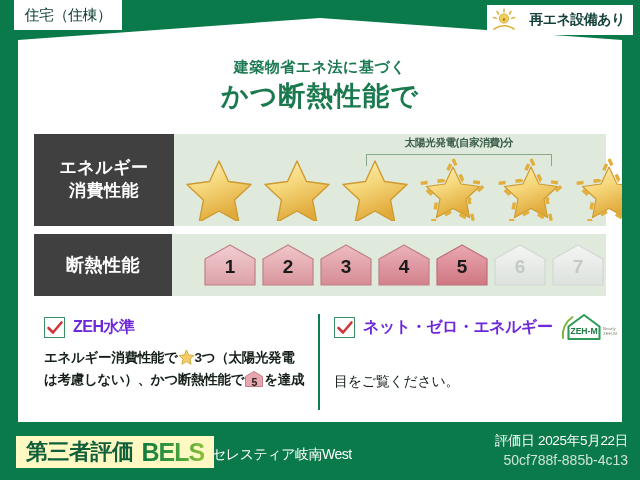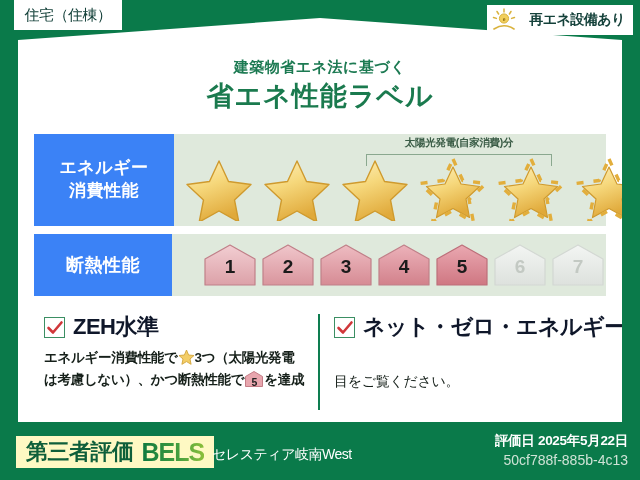--- a/index.html
+++ b/index.html
@@ -55,21 +55,21 @@
     text-align: center; font-size: 27px; font-weight: bold;
     color: #1a7a4e; letter-spacing: 1px;
   }
 
   
   .row {
     position: absolute;
     display: flex; align-items: stretch;
   }
   .row-label {
-    background: #3b82f6; color: #ffffff;
+    background: #404040; color: #ffffff;
     display: flex; flex-direction: column;
     align-items: center; justify-content: center;
     font-weight: bold; letter-spacing: 0.5px;
   }
   .row-body {
     background: #dfe9dc;
     position: relative; flex: 1;
   }
 
   
@@ -119,21 +119,21 @@
   .zeh-head {
     display: flex; align-items: center; gap: 8px; height: 26px;
   }
   .chk {
     width: 21px; height: 21px; flex: 0 0 21px;
     border: 1.6px solid #3b8f63; background: #fff;
     position: relative;
   }
   .chk svg { position: absolute; left: 1px; top: 1px; }
   .zeh-title {
-    font-size: 22px; font-weight: bold; color: #0f172a;
+    font-size: 16px; font-weight: bold; color: #6d28d9;
     letter-spacing: -0.5px; white-space: nowrap;
   }
   .zeh-logo { width: 58px; height: 30px; flex: 0 0 58px; }
 
   .zeh-body {
     margin-top: 7px;
     font-size: 13.5px; font-weight: bold; color: #16201a;
     line-height: 1.62; letter-spacing: -0.3px;
   }
   .zeh-body.thin { font-weight: normal; font-size: 14px; }
@@ -163,21 +163,21 @@
     background: linear-gradient(90deg, #0f7a3f 0%, #3f9c3f 55%, #8bbf3a 100%);
     -webkit-background-clip: text; background-clip: text;
     -webkit-text-fill-color: transparent; color: #3f9c3f;
   }
   .bldg-name {
     position: absolute; left: 212px; bottom: 16px;
     font-size: 14px; color: #ffffff; letter-spacing: -0.5px;
   }
   .eval-date {
     position: absolute; right: 12px; bottom: 30px;
-    font-size: 13.5px; color: #ffffff; letter-spacing: -0.3px; font-weight: bold;
+    font-size: 13.5px; color: #ffffff; letter-spacing: -0.3px;
   }
   .eval-id {
     position: absolute; right: 12px; bottom: 12px;
     font-size: 14px; color: #cfe3d6; letter-spacing: 0px;
   }
 </style>
 </head>
 <body>
 
 <div id="label-root">
@@ -201,21 +201,21 @@
         <path d="M3 21 Q13 14.5 23 21" stroke="#d9b23c" stroke-width="1.6" fill="none" stroke-linecap="round"></path>
       </svg>
     </span>
     <span>再エネ設備あり</span>
   </div>
 
   <div class="panel">
     <div class="panel-inner">
 
       <div class="title-sub">建築物省エネ法に基づく</div>
-      <div class="title-main">省エネ性能ラベル</div>
+      <div class="title-main">かつ断熱性能で</div>
 
       <div class="row" id="row-energy">
         <div class="row-label">
           <span>エネルギー</span>
           <span>消費性能</span>
         </div>
         <div class="row-body">
           <div class="solar-caption">太陽光発電(自家消費)分</div>
           <div class="solar-bracket"></div>
 

